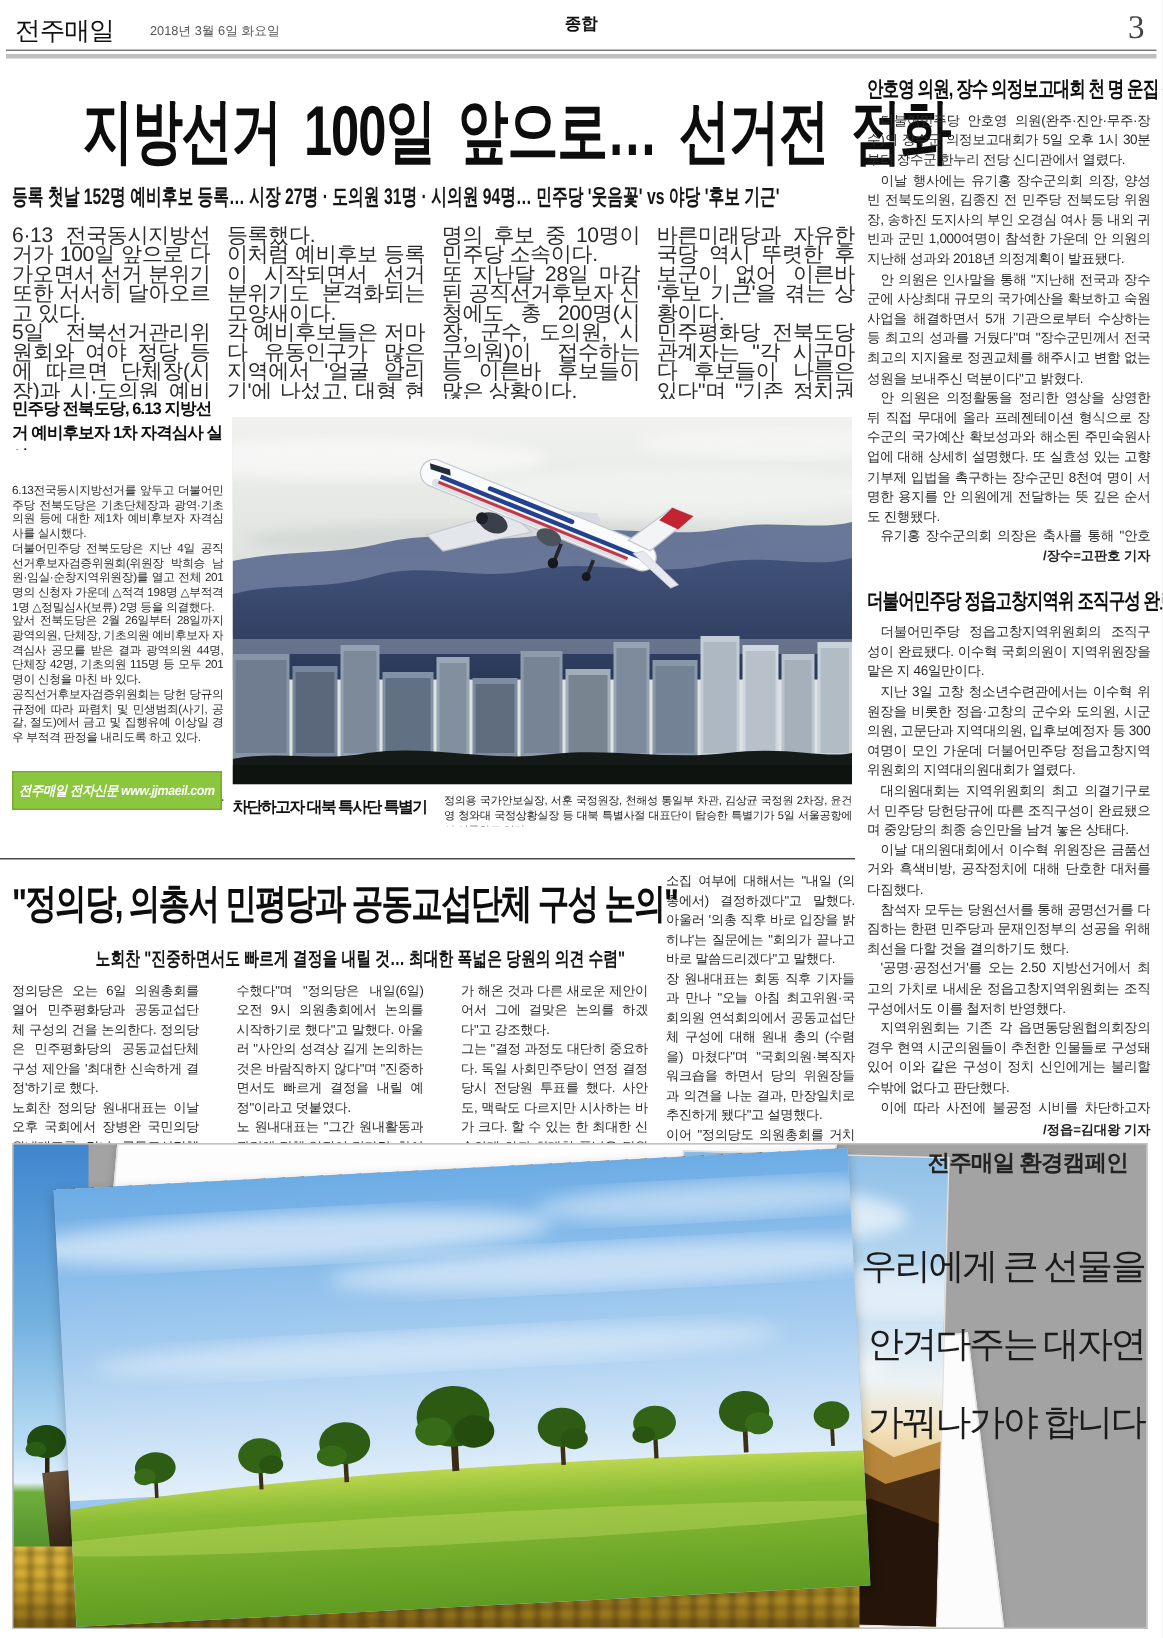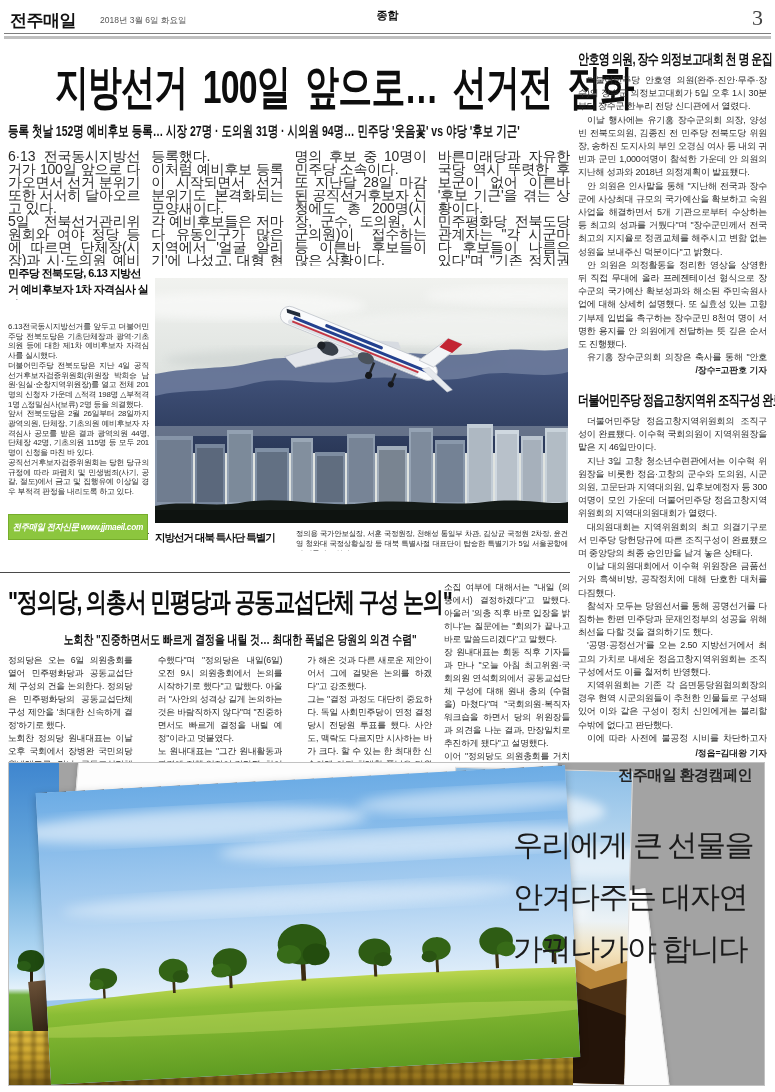--- a/index.html
+++ b/index.html
@@ -4,21 +4,21 @@
 <style>
   * { margin:0; padding:0; box-sizing:border-box; }
   html,body { background:#e9e9e9; }
   .page {
     position:relative; width:775px; height:1092px; margin:0 auto;
     background:#fff; overflow:hidden;
     font-family:"Liberation Sans","DejaVu Sans",sans-serif; color:#1a1a1a;
   }
   
   .hdr { position:absolute; top:7px; left:10px; right:10px; height:24px; }
-  .hdr .masthead { position:absolute; left:0; top:2px; font-size:17px; font-weight:700; letter-spacing:-.5px; color:#111; }
+  .hdr .masthead { position:absolute; left:0; top:2px; font-size:17px; font-weight:400; letter-spacing:-.5px; color:#111; }
   .hdr .date { position:absolute; left:78px; top:8px; font-size:8.5px; color:#555;margin-left:12px; }
   .hdr .section { position:absolute; left:50%; transform:translateX(-50%); top:1px; font-size:11px; font-weight:800; color:#111;text-align:center; }
   .hdr .pageno { position:absolute; right:2px; top:-2px; font-size:22px; font-weight:400; color:#444; font-family:"Liberation Serif","DejaVu Serif",serif; }
   .hrule { position:absolute; top:33px; left:4px; right:4px; border-top:1.5px solid #7d7d7d; }
   .hrule::after { content:""; display:block; height:3.5px; background:#bfbfbf; margin-top:1.5px; }
 
   
   .lead-headline { position:absolute; top:56px; left:20px; width:562px; height:60px; overflow:visible;margin-left:35px; }
   .lead-headline span { display:inline-block; white-space:nowrap; font-size:47px; font-weight:900; letter-spacing:-1px; word-spacing:9px; color:#0d0d0d; transform:scaleX(.72); transform-origin:left center; }
   .lead-subhead { position:absolute; top:122px; left:8px; width:562px; height:20px; overflow:visible; }
@@ -80,22 +80,22 @@
     border:1px solid #e0e0e0;
     background:linear-gradient(180deg,#8fc0e8 0%,#c3ddf1 30%,#ecf2f5 48%,#f2e2bd 58%,#e8c287 68%,#d9a96a 74%,#c69a5e 78%); }
   .goldstrip { position:absolute; left:0; top:268px; width:564px; height:56px; z-index:3; overflow:hidden;
     background:linear-gradient(180deg,#e0bc42 0%,#cfa830 45%,#96741e 85%,#6b5214 100%); }
   .goldstrip .speck { position:absolute; inset:-4px; filter:blur(1.5px);
     background:repeating-linear-gradient(90deg,rgba(55,35,5,.30) 0 5px,transparent 5px 13px),
                repeating-linear-gradient(0deg,rgba(40,25,0,.22) 0 3px,transparent 3px 9px); }
   .meadow { position:absolute; left:34px; top:16px; width:530px; height:292px; z-index:4; transform:rotate(-3deg);
     box-shadow:0 3px 8px rgba(0,0,0,.25); overflow:hidden; background:#9cc7ee; }
   .bigtext { position:absolute; left:504px; top:56px; width:250px; z-index:6;
-    font-family:"Liberation Serif","DejaVu Serif",serif; font-size:30px; line-height:52px;
-    letter-spacing:-1.5px; color:#1b1b1b; white-space:nowrap; }
+    font-family:"Liberation Serif","DejaVu Serif",serif; font-size:24px; line-height:52px;
+    letter-spacing:-1.5px; color:#1b1b1b; white-space:nowrap;text-align:right; }
   svg { display:block; }
 </style>
 </head>
 <body>
 
 <div class="page">
 
   <div class="hdr">
     <div class="masthead">전주매일</div>
     <div class="date">2018년 3월 6일 화요일</div>
@@ -215,21 +215,21 @@
           <circle cx="50" cy="16" r="4" fill="#1d2127"></circle>
         <ellipse cx="96" cy="11" rx="8.5" ry="5.5" fill="#4a525c"></ellipse>
         <rect x="104" y="12" width="2.5" height="13" fill="#23262b"></rect>
           <circle cx="105" cy="26" r="3.5" fill="#16181c"></circle>
         <rect x="128" y="14" width="2.5" height="11" fill="#23262b"></rect>
           <circle cx="129" cy="26" r="3" fill="#16181c"></circle>
       </g>
     </svg>
   </div>
   <div class="caption-row">
-    <div class="ct">지방선거 대북 특사단 특별기</div>
+    <div class="ct">차단하고자 대북 특사단 특별기</div>
     <div class="cx">정의용 국가안보실장, 서훈 국정원장, 천해성 통일부 차관, 김상균 국정원 2차장, 윤건영 청와대 국정상황실장 등 대북 특별사절 대표단이 탑승한 특별기가 5일 서울공항에서 이륙하고 있다.</div>
   </div>
 
   <div class="divider1"></div>
 
   <div class="art2">
     <div class="art2-left">
       <div class="a2-headline"><span>"정의당, 의총서 민평당과 공동교섭단체 구성 논의"</span></div>
       <div class="a2-subhead"><span>노회찬 "진중하면서도 빠르게 결정을 내릴 것… 최대한 폭넓은 당원의 의견 수렴"</span></div>
       <div class="a2-cols">

